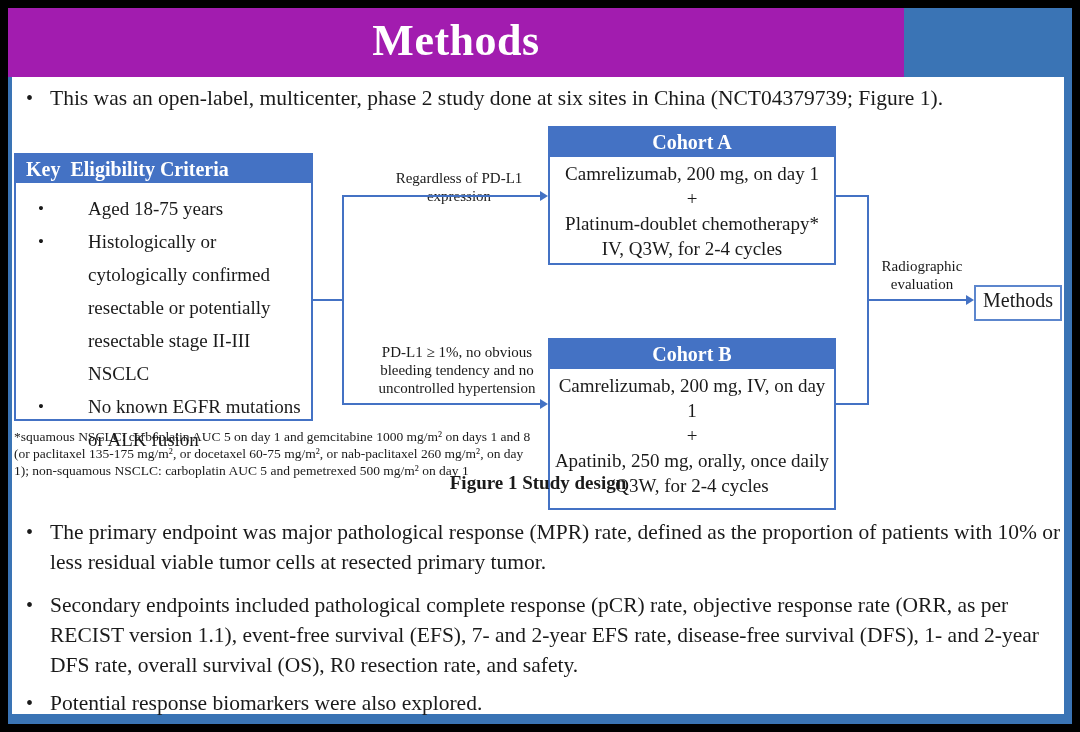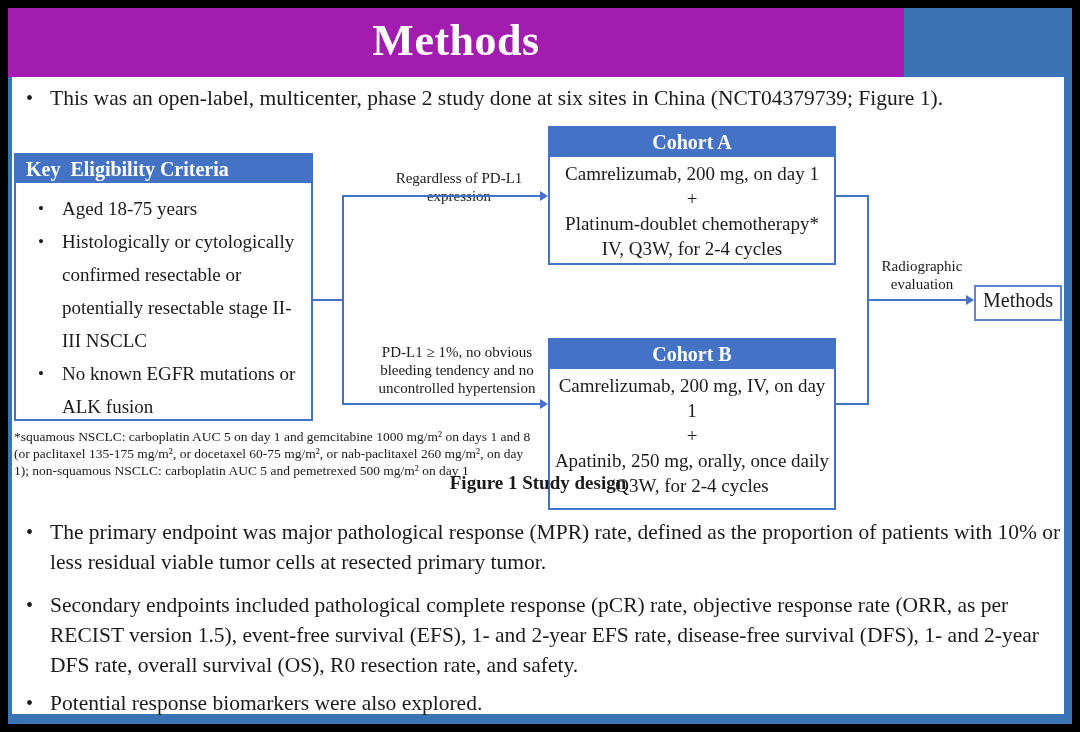--- a/index.html
+++ b/index.html
@@ -14,21 +14,21 @@
   .brow { position:absolute; left:12px; width:1014px; padding-left:26px; font-size:21.5px; line-height:30px; }
   .brow::before { content:"•"; position:absolute; left:2px; top:0; font-size:20px; }
 
   
   .box { position:absolute; background:#fff; border:2px solid #4472c4; box-sizing:border-box; }
   .box-header { background:#4472c4; color:#fff; font-weight:bold; }
 
   .elig { left:2px; top:76px; width:299px; height:268px; }
   .elig .box-header { height:28px; line-height:28px; font-size:20px; padding-left:10px; white-space:pre-wrap; }
   .elig ul { list-style:none; margin:9px 0 0 0; padding:0 8px 0 0; }
-  .elig li { position:relative; padding-left:46px; font-size:19px; line-height:33px; }
+  .elig li { position:relative; padding-left:72px; font-size:19px; line-height:33px; }
   .elig li::before { content:"•"; position:absolute; left:22px; top:0; font-size:17px; }
 
   .cohort { width:288px; }
   .cohort .box-header { height:29px; line-height:29px; font-size:20px; text-align:center; }
   .cohort-body { text-align:center; font-size:19px; line-height:25px; padding:4px 2px 2px 2px; }
   .cohort-a { left:536px; top:49px; height:139px; }
   .cohort-b { left:536px; top:261px; height:172px; }
 
   .branch-label { position:absolute; text-align:center; font-size:15px; line-height:18px; color:#1a1a1a; }
   .lbl-top { left:352px; top:92px; width:190px; }
@@ -106,17 +106,17 @@
       <div class="arr-r" style="left:954px; top:218px;"></div>
 
       <div class="branch-label lbl-eval">Radiographic evaluation</div>
       <div class="surgery" style="position:absolute;">Methods</div>
 
       <div class="footnote">*squamous NSCLC: carboplatin AUC 5 on day 1 and gemcitabine 1000 mg/m² on days 1 and 8 (or paclitaxel 135-175 mg/m², or docetaxel 60-75 mg/m², or nab-paclitaxel 260 mg/m², on day 1); non-squamous NSCLC: carboplatin AUC 5 and pemetrexed 500 mg/m² on day 1</div>
       <div class="caption">Figure 1 Study design</div>
     </div>
 
     <div class="brow" style="top:440px;">The primary endpoint was major pathological response (MPR) rate, defined as the proportion of patients with 10% or less residual viable tumor cells at resected primary tumor.</div>
-    <div class="brow" style="top:513px;">Secondary endpoints included pathological complete response (pCR) rate, objective response rate (ORR, as per RECIST version 1.5), event-free survival (EFS), 1- and 2-year EFS rate, disease-free survival (DFS), 1- and 2-year DFS rate, overall survival (OS), R0 resection rate, and safety.</div>
+    <div class="brow" style="top:513px;">Secondary endpoints included pathological complete response (pCR) rate, objective response rate (ORR, as per RECIST version 1.1), event-free survival (EFS), 7- and 2-year EFS rate, disease-free survival (DFS), 1- and 2-year DFS rate, overall survival (OS), R0 resection rate, and safety.</div>
     <div class="brow" style="top:611px;">Potential response biomarkers were also explored.</div>
 
   </div>
 </div>
 
 </body></html>

